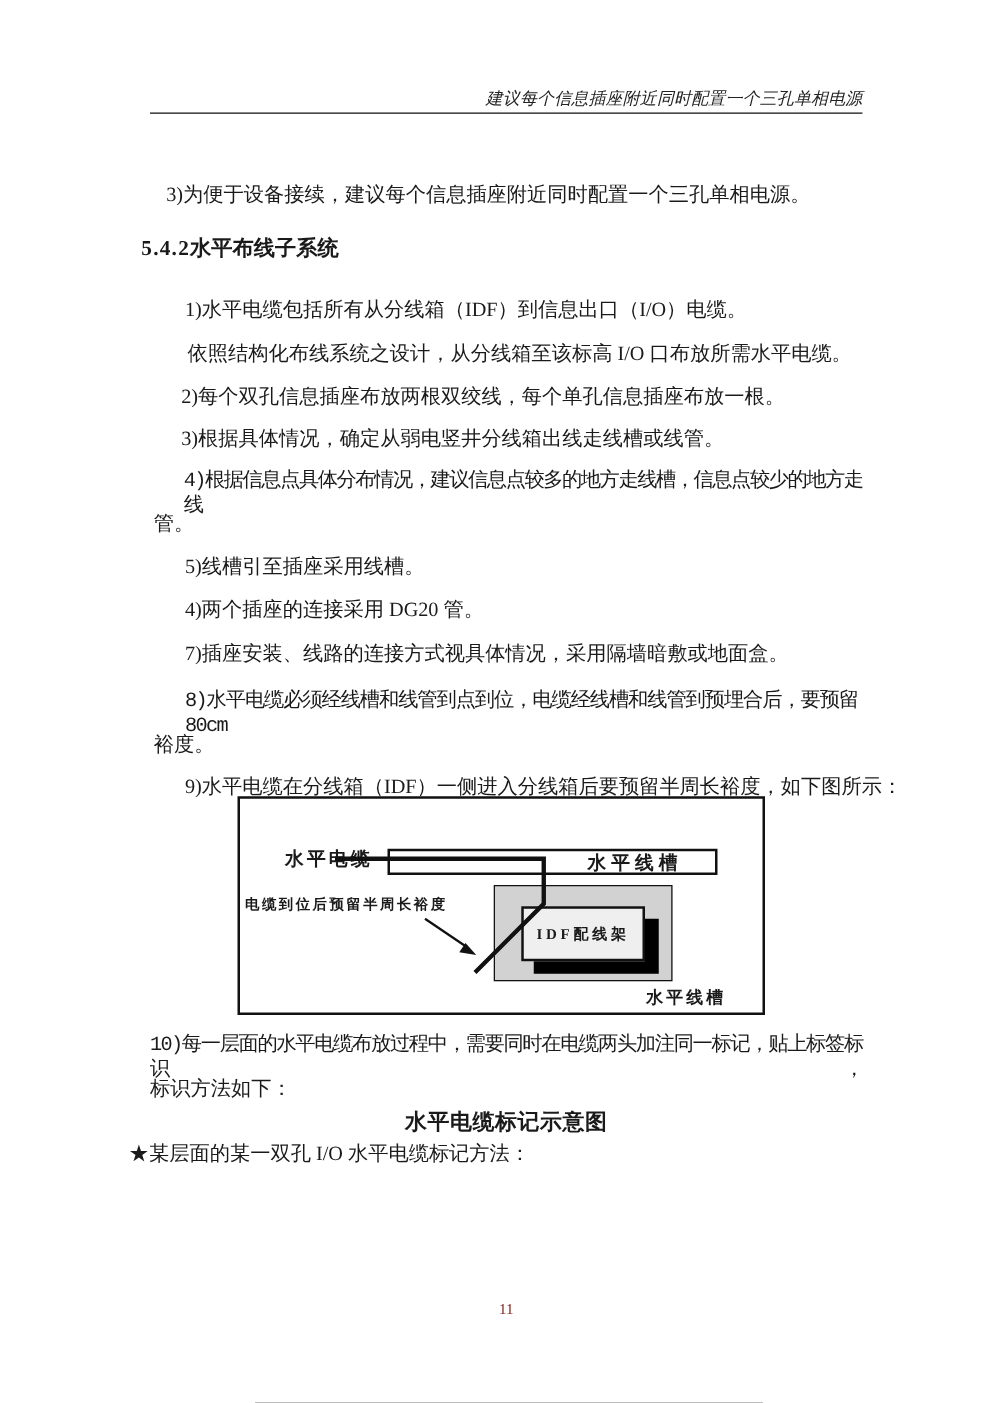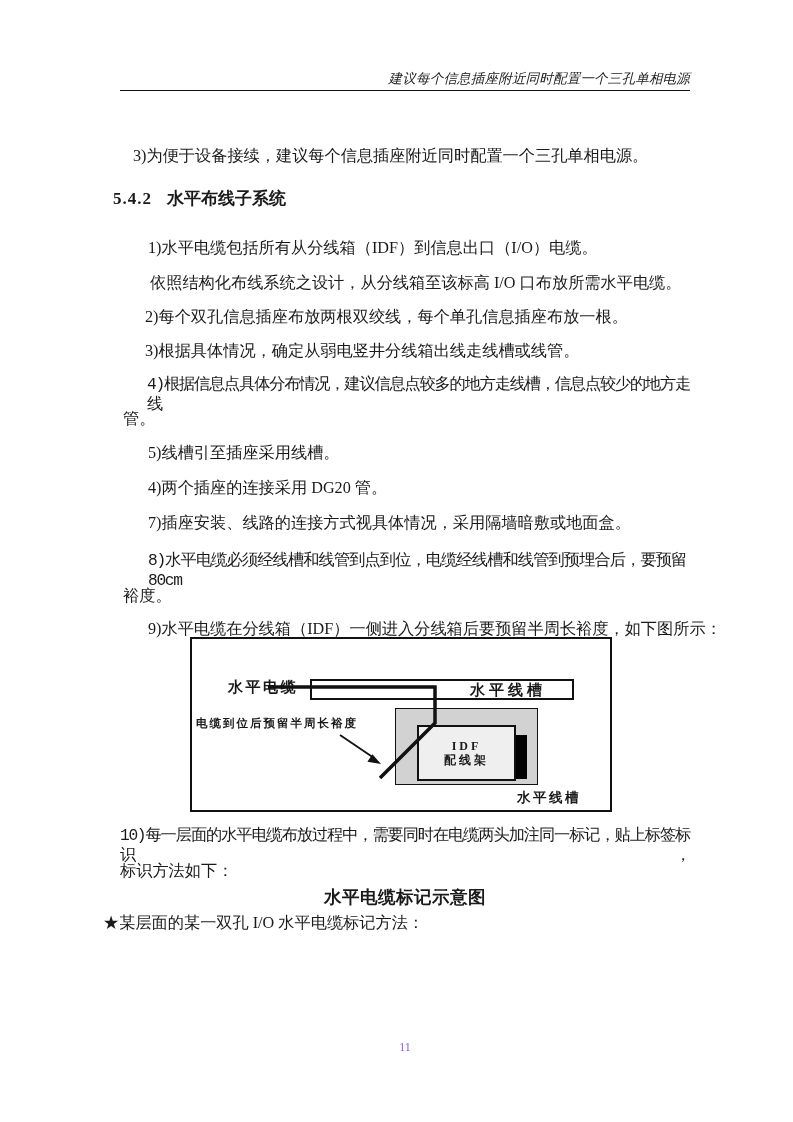--- a/index.html
+++ b/index.html
@@ -38,38 +38,38 @@
     letter-spacing:-1.3px;
     text-align:justify;
     text-align-last:justify;
     font-family:Liberation Mono, monospace;
   }
   .heading{
     font-size:17px;
     font-weight:bold;
     white-space:nowrap;
   }
-  .heading .num{display:inline-block;margin-right:15px;letter-spacing:1px;}
+  .heading .num{display:inline-block;letter-spacing:1px;}
   .fig-title{
     left:120px;top:885px;width:570px;
     text-align:center;
     font-size:17.5px;
     font-weight:bold;
     letter-spacing:0.5px;
   }
   .star-line{
     left:103px;top:912px;
     font-size:16.2px;
     white-space:nowrap;
   }
   .page-num{
     left:120px;top:1040px;width:570px;
     text-align:center;
     font-size:12px;
-    color:#8b5cf6;
+    color:#7f1d1d;
   }
   
   .diagram{
     left:190px;top:637px;width:422px;height:175px;
     border:2px solid #111;
     background:#fff;
     box-sizing:border-box;
   }
   .tray{
     left:118px;top:40px;width:264px;height:21px;
@@ -86,25 +86,25 @@
     left:203px;top:69px;width:143px;height:77px;
     background:#d2d2d2;
     border:1.5px solid #111;
     box-sizing:border-box;
   }
   .shadowbox{
     left:235px;top:96px;width:100px;height:44px;
     background:#000;
   }
   .idfbox{
-    left:225px;top:86px;width:99px;height:56px;
+    left:225px;top:86px;width:99px;height:44px;
     background:#efefef;
     border:2px solid #111;
     box-sizing:border-box;
-    display:flex;flex-direction:column;align-items:center;justify-content:center;
+    display:flex;align-items:center;justify-content:center;
   }
   .idf-l1{font-size:12px;font-weight:bold;letter-spacing:3px;line-height:14px;}
   .idf-l2{font-size:12px;font-weight:bold;letter-spacing:3px;line-height:15px;}
   .cable-label{
     left:8px;top:39px;
     font-size:15px;font-weight:bold;letter-spacing:2.5px;
     white-space:nowrap;
     margin-left:28px;
   }
   .slack-label{

